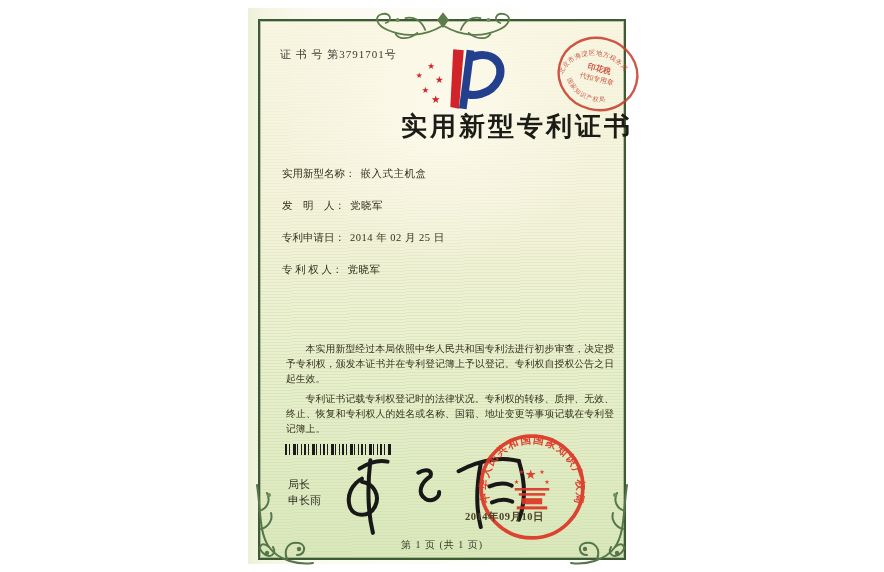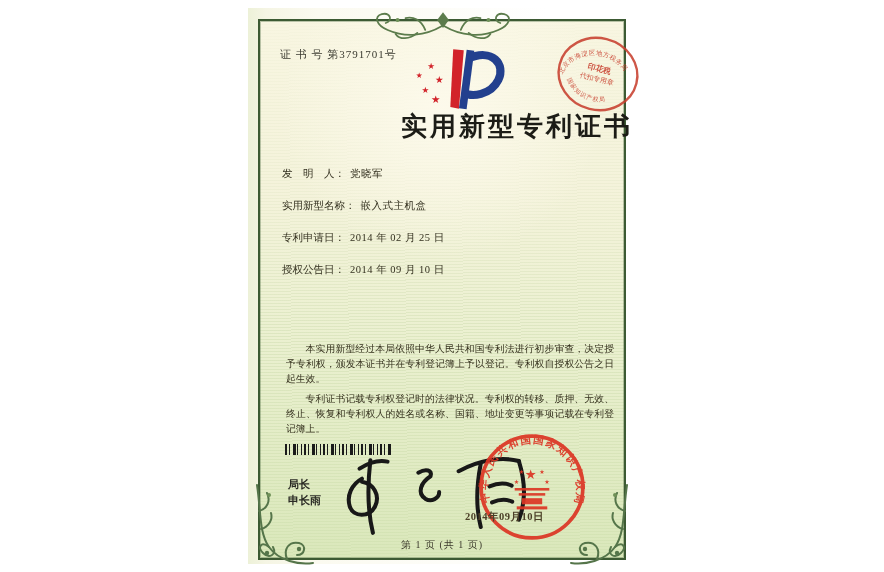--- a/index.html
+++ b/index.html
@@ -39,21 +39,21 @@
   .barcode{position:absolute;left:25px;top:423px;width:107px;height:11px;
       background:repeating-linear-gradient(90deg,
         #1b1b1b 0px 2px, rgba(0,0,0,0) 2px 4px,
         #1b1b1b 4px 5px, rgba(0,0,0,0) 5px 8px,
         #1b1b1b 8px 11px, rgba(0,0,0,0) 11px 12px,
         #1b1b1b 12px 13px, rgba(0,0,0,0) 13px 16px,
         #1b1b1b 16px 17px, rgba(0,0,0,0) 17px 19px);}
 
   .signer{position:absolute;left:28px;top:455px;
       font-family:"Liberation Sans","DejaVu Sans",sans-serif;
-      font-size:11px;font-weight:700;color:#2a2a24;line-height:16px;}
+      font-size:11px;font-weight:400;color:#2a2a24;line-height:16px;}
   .signature-svg{position:absolute;left:62px;top:426px;width:212px;height:88px;transform:rotate(-2deg);}
 
   .seal-svg{position:absolute;left:216px;top:410px;width:112px;height:112px;opacity:.92;}
   .seal-date{position:absolute;left:205px;top:489px;font-size:10.5px;letter-spacing:.5px;
       color:#4c4028;font-weight:600;z-index:5;}
 
   .footer{position:absolute;left:0;bottom:6px;width:100%;text-align:center;
       font-size:10px;color:#3c3a2c;letter-spacing:1px;}
 
   .tax-stamp{position:absolute;left:292px;top:8px;width:92px;height:90px;
@@ -120,30 +120,30 @@
         </g>
         <polygon points="45,2 56,3 51,64 42,62" fill="#d2232a"></polygon>
         <path d="M63,3 L55,64" stroke="#23408e" stroke-width="8" fill="none"></path>
         <path d="M60,12 C86,0 100,18 92,34 C84,50 64,52 56,47" stroke="#23408e" stroke-width="8.5" fill="none"></path>
       </svg>
 
       <div class="title">实用新型专利证书</div>
 
       <div class="fields">
         <div class="field-row">
+          <span class="flabel">实用新型名称：</span><span class="fvalue">嵌入式主机盒</span>
+        </div>
+        <div class="field-row">
           <span class="flabel">发　明　人：</span><span class="fvalue">党晓军</span>
         </div>
         <div class="field-row">
-          <span class="flabel">实用新型名称：</span><span class="fvalue">嵌入式主机盒</span>
-        </div>
-        <div class="field-row">
           <span class="flabel">专利申请日：</span><span class="fvalue">2014 年 02 月 25 日</span>
         </div>
         <div class="field-row">
-          <span class="flabel">授权公告日：</span><span class="fvalue">2014 年 09 月 10 日</span>
+          <span class="flabel">专 利 权 人：</span><span class="fvalue">党晓军</span>
         </div>
       </div>
 
       <div class="paragraphs">
         <p>本实用新型经过本局依照中华人民共和国专利法进行初步审查，决定授予专利权，颁发本证书并在专利登记簿上予以登记。专利权自授权公告之日起生效。</p>
         <p>专利证书记载专利权登记时的法律状况。专利权的转移、质押、无效、终止、恢复和专利权人的姓名或名称、国籍、地址变更等事项记载在专利登记簿上。</p>
       </div>
 
       <div class="barcode"></div>
 

